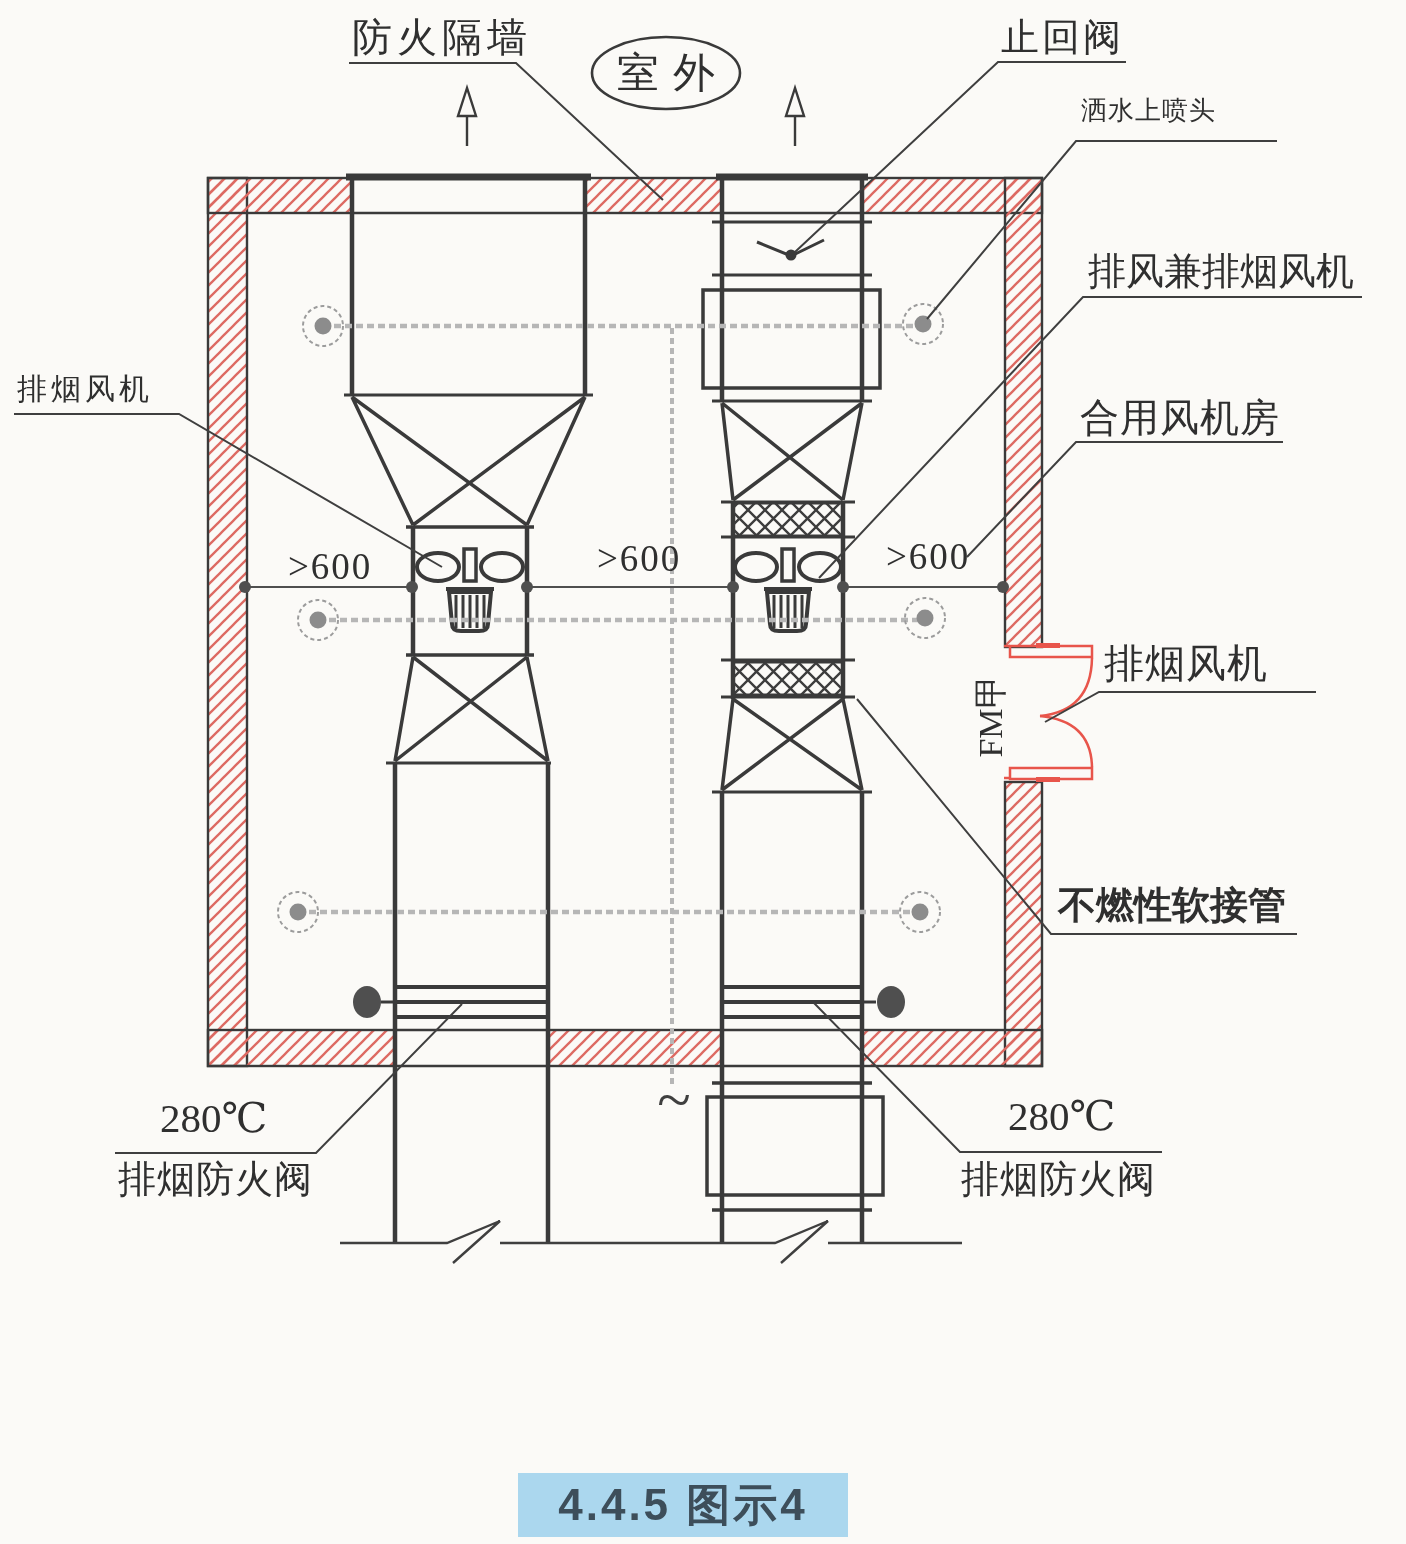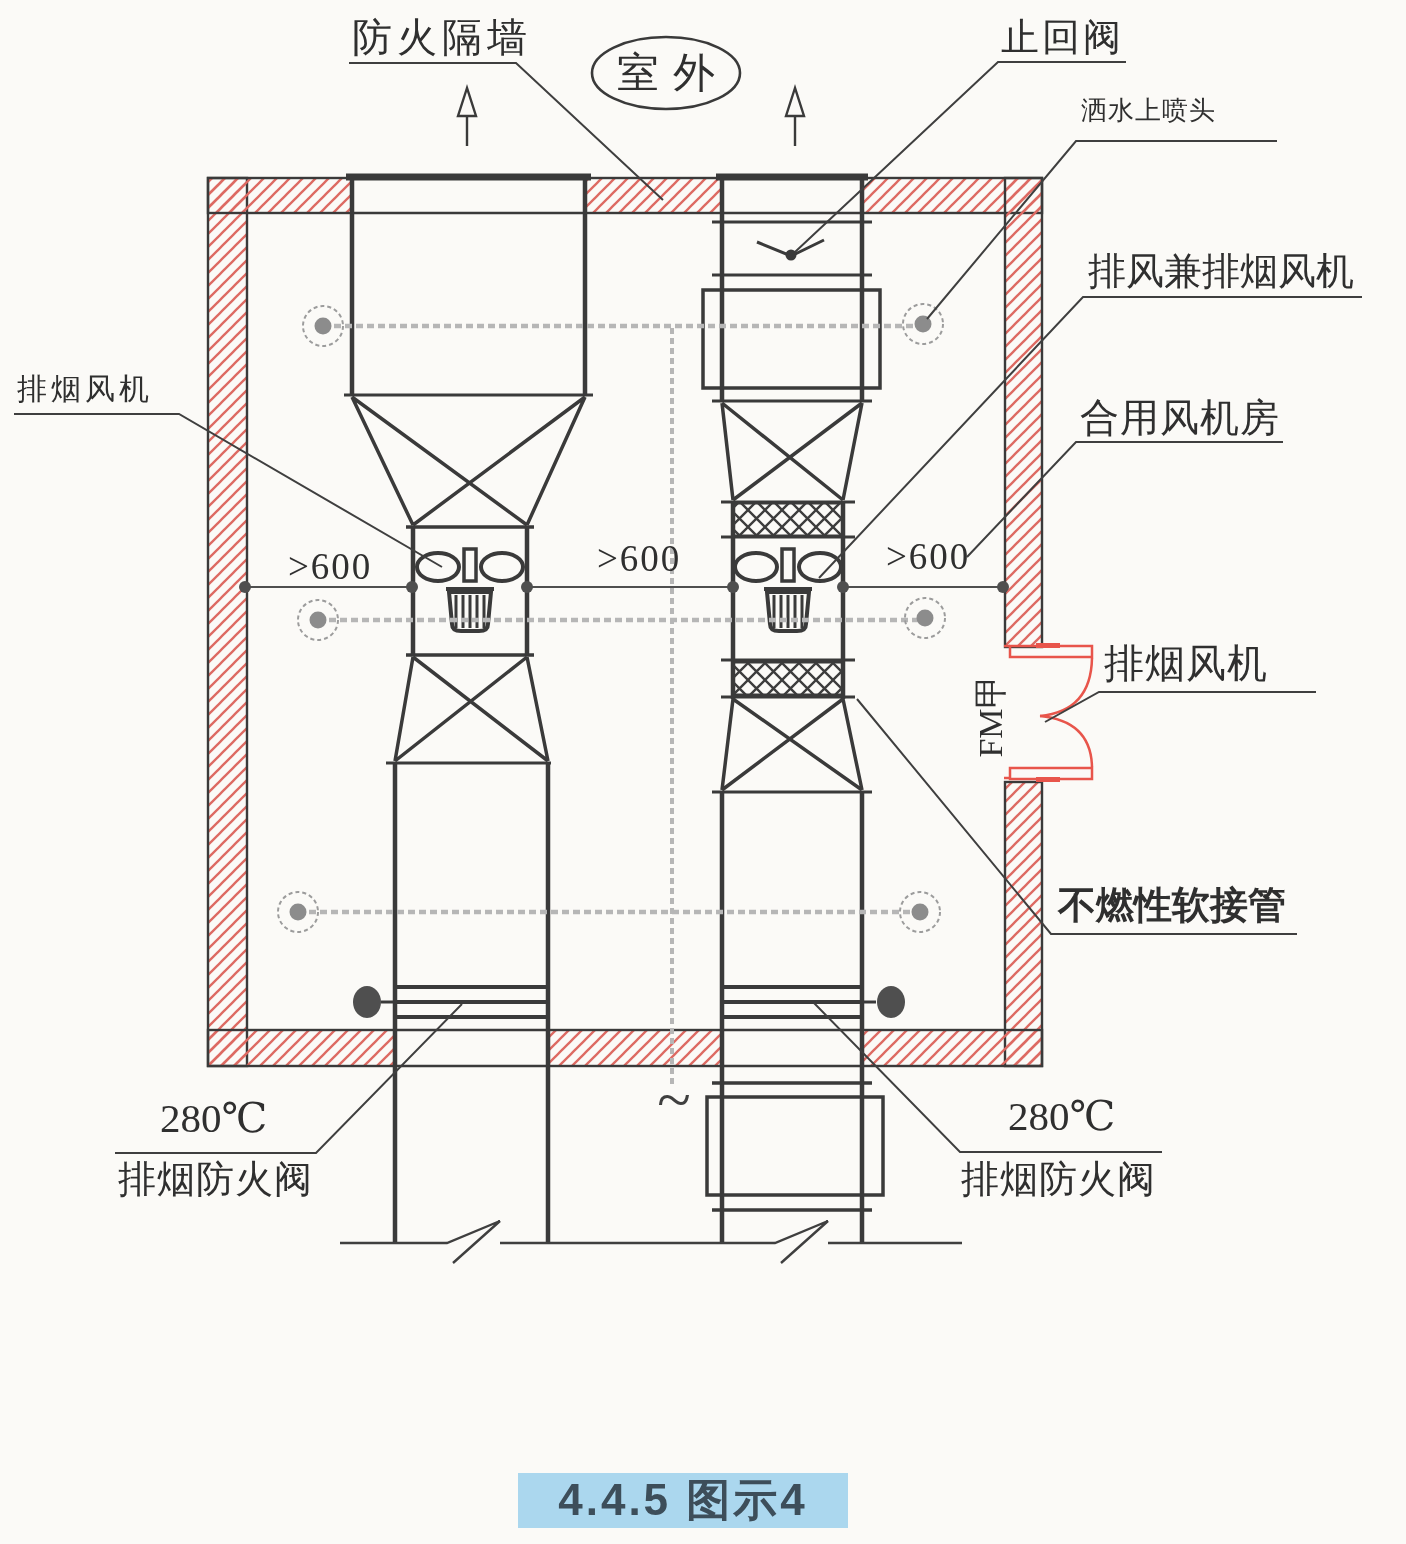--- a/index.html
+++ b/index.html
@@ -9,21 +9,21 @@
   }
   svg.diagram{position:absolute;left:0;top:0;}
   .lbl{
     position:absolute;color:#2f2f2f;white-space:nowrap;line-height:1;
     font-family:"Liberation Serif","DejaVu Serif",serif;
   }
   .lbl.c{transform:translate(-50%,-50%);}
   .lbl.cx{transform:translateX(-50%);}
   .lbl.rot{transform:translate(-50%,-50%) rotate(-90deg);}
   .badge{
-    position:absolute;left:518px;top:1473px;width:330px;height:55px;
+    position:absolute;left:518px;top:1473px;width:330px;height:64px;
     background:#abd7ee;display:flex;align-items:center;justify-content:center;
   }
   .badge span{
     font-family:"Liberation Sans","DejaVu Sans",sans-serif;
     font-weight:bold;font-size:44px;color:#3d4e5a;letter-spacing:3px;
   }
   .title-line{font-size:42px;letter-spacing:3px;color:#2b2b2b;}
 </style>
 </head>
 <body>

